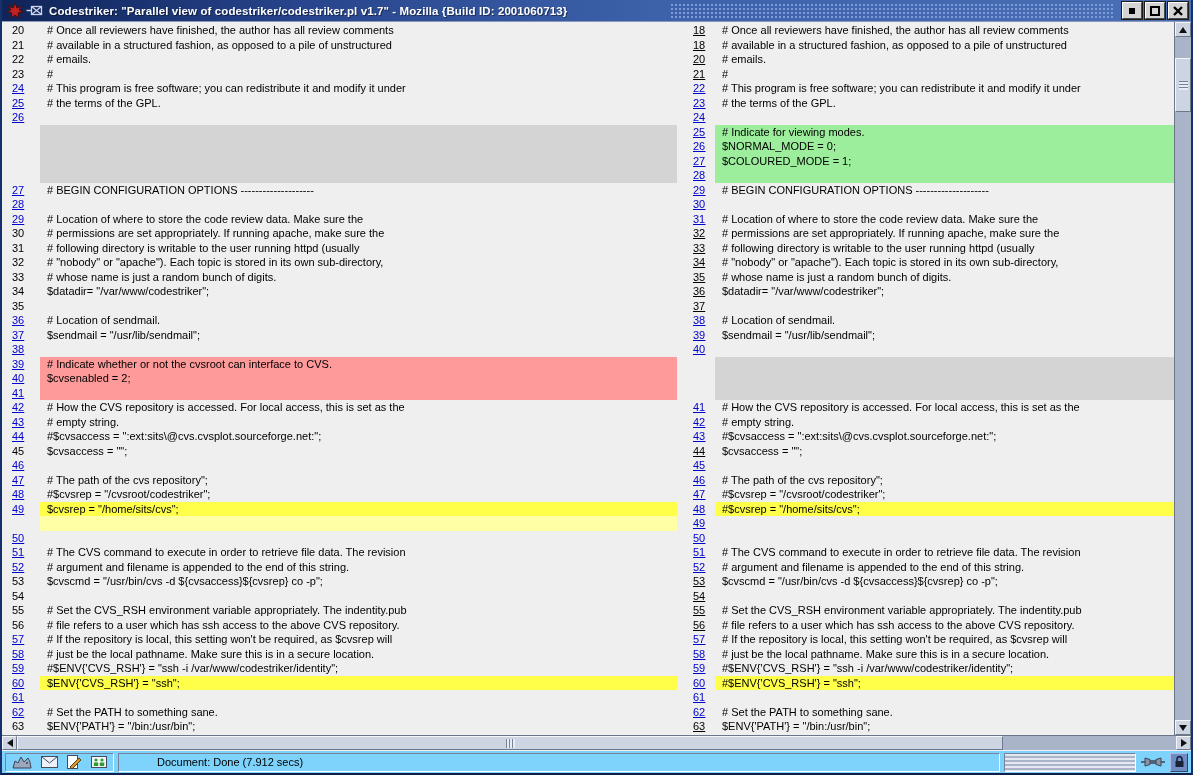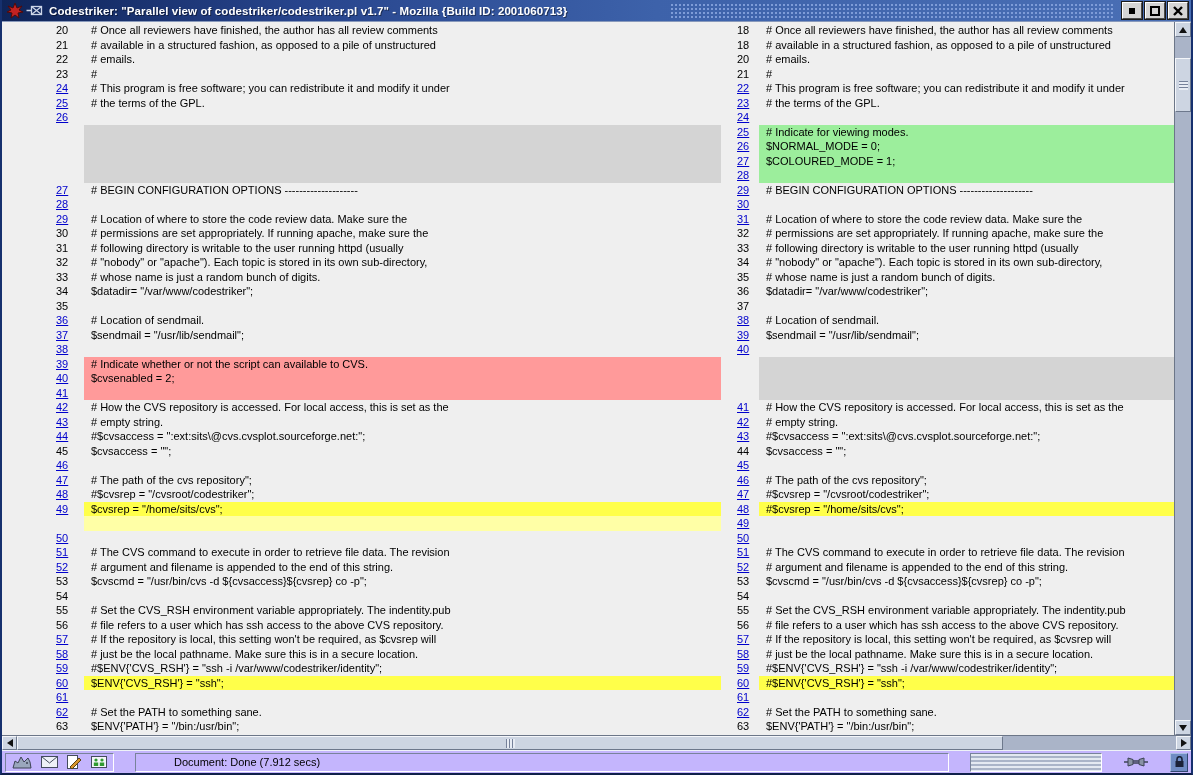--- a/index.html
+++ b/index.html
@@ -16,26 +16,26 @@
   .app-icon{width:18px;height:18px;display:flex;align-items:center;justify-content:center;margin-right:2px;}
   .pin-icon{margin-right:6px;display:flex;align-items:center;}
   .wtitle{color:#fff;font-weight:bold;font-size:11.5px;white-space:nowrap;letter-spacing:0.1px;
           text-shadow:1px 1px 0 rgba(0,0,0,.45);position:relative;z-index:2;}
   .wbtns{position:absolute;right:3px;top:2px;display:flex;z-index:3;}
   .wbtn{width:20px;height:17px;background:#d4d4d4;margin-left:3px;display:flex;align-items:center;justify-content:center;
         border:1px solid;border-color:#ffffff #4a4a4a #4a4a4a #ffffff;box-shadow:0 0 0 1px #1a1a1a;cursor:pointer;}
   .glyph-min{width:6px;height:6px;background:#000;}
   .glyph-max{width:10px;height:10px;border:2px solid #000;}
   
-  .content{flex:1 1 auto;display:flex;overflow:hidden;background:#efefef;padding-left:44px;}
+  .content{flex:1 1 auto;display:flex;overflow:hidden;background:#efefef;}
   .diff{flex:1 1 auto;overflow:hidden;padding-top:1px;}
   .row{display:grid;grid-template-columns:38px 637px 13px 25px 1fr;height:14.5px;line-height:14.2px;
        font-size:11px;white-space:nowrap;color:#000;}
   .num{padding-left:10px;overflow:hidden;}
-  .rnum{padding-left:3px;}
+  .rnum{padding-left:3px;text-decoration:underline;}
   .num a{color:#0000cc;text-decoration:underline;cursor:pointer;}
   .code{padding-left:7px;overflow:hidden;}
   .hl-g{background:#d4d4d4;}
   .hl-G{background:#9cee9c;}
   .hl-r{background:#ff9a9a;}
   .hl-y{background:#ffff4a;}
   .hl-p{background:#ffffa6;}
   
   .vscroll{flex:0 0 17px;background:#aab4c8;border-left:1px solid #6c7688;display:flex;flex-direction:column;}
   .sbtn{flex:0 0 15px;background:#cdd5e2;border:1px solid;border-color:#f4f6fa #6d788c #6d788c #f4f6fa;
@@ -47,22 +47,22 @@
   .vtrack{flex:1 1 auto;position:relative;background:#aab4c8;}
   .vthumb{position:absolute;left:0;right:0;top:21px;height:54px;background:#cdd5e2;cursor:pointer;
           border:1px solid;border-color:#f4f6fa #6d788c #6d788c #f4f6fa;display:flex;align-items:center;justify-content:center;}
   .hgrip{width:9px;height:9px;background:repeating-linear-gradient(180deg,#76819a 0 1px,#e8ecf4 1px 3px);}
   .vgrip{width:9px;height:9px;background:repeating-linear-gradient(90deg,#76819a 0 1px,#e8ecf4 1px 3px);}
   .hscroll{flex:0 0 15px;display:flex;background:#aab4c8;border-top:1px solid #6c7688;}
   .hthumb{flex:0 0 986px;background:#cdd5e2;border:1px solid;border-color:#f4f6fa #6d788c #6d788c #f4f6fa;
           display:flex;align-items:center;justify-content:center;cursor:pointer;}
   .htrack{flex:1 1 auto;background:#aab4c8;}
   
-  .statusbar{flex:0 0 23px;background:#c4b5fd;border-top:1px solid #eef2f8;display:flex;align-items:center;
-             padding:1px 3px;gap:21px;font-size:11px;color:#000;}
+  .statusbar{flex:0 0 23px;background:#7dd3fc;border-top:1px solid #eef2f8;display:flex;align-items:center;
+             padding:1px 3px;gap:4px;font-size:11px;color:#000;}
   .sunken{border:1px solid;border-color:#78839a #ffffff #ffffff #78839a;height:19px;display:flex;align-items:center;}
   .components{padding:0 6px;gap:9px;}
   .compbtn{display:flex;align-items:center;justify-content:center;cursor:pointer;}
   .statustext{flex:1 1 auto;padding-left:38px;}
   .meter{width:132px;flex:0 0 132px;background:repeating-linear-gradient(180deg,#e4e9f1 0 2px,#aab4c8 2px 4px);}
   .plugwrap{flex:0 0 26px;justify-content:center;border-color:transparent;}
   .lockbtn{flex:0 0 18px;height:19px;background:#6f8cc4;border:1px solid;border-color:#a9bde4 #31466f #31466f #a9bde4;
            display:flex;align-items:center;justify-content:center;cursor:pointer;}
 </style>
 </head>
@@ -258,21 +258,21 @@
         </div>
         <div class="row">
           <div class="num"><a href="#">38</a></div>
           <div class="code"></div>
           <div></div>
           <div class="num rnum"><a href="#">40</a></div>
           <div class="code"></div>
         </div>
         <div class="row">
           <div class="num"><a href="#">39</a></div>
-          <div class="code hl-r"># Indicate whether or not the script can available to CVS.</div>
+          <div class="code hl-r"># Indicate whether or not the cvsroot can interface to CVS.</div>
           <div></div>
           <div class="num rnum"></div>
           <div class="code hl-g"></div>
         </div>
         <div class="row">
           <div class="num"><a href="#">40</a></div>
           <div class="code hl-r">$cvsenabled = 2;</div>
           <div></div>
           <div class="num rnum"></div>
           <div class="code hl-g"></div>

